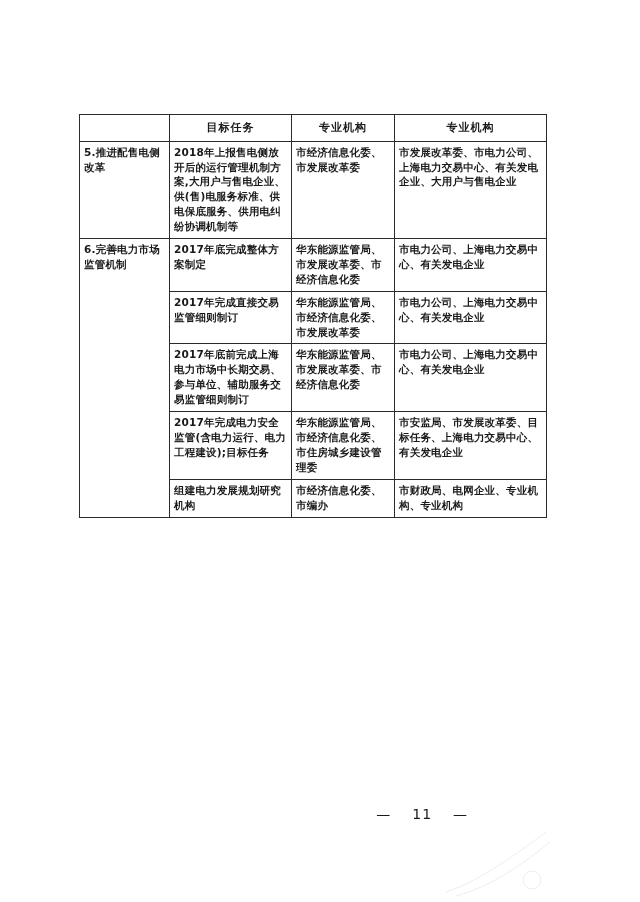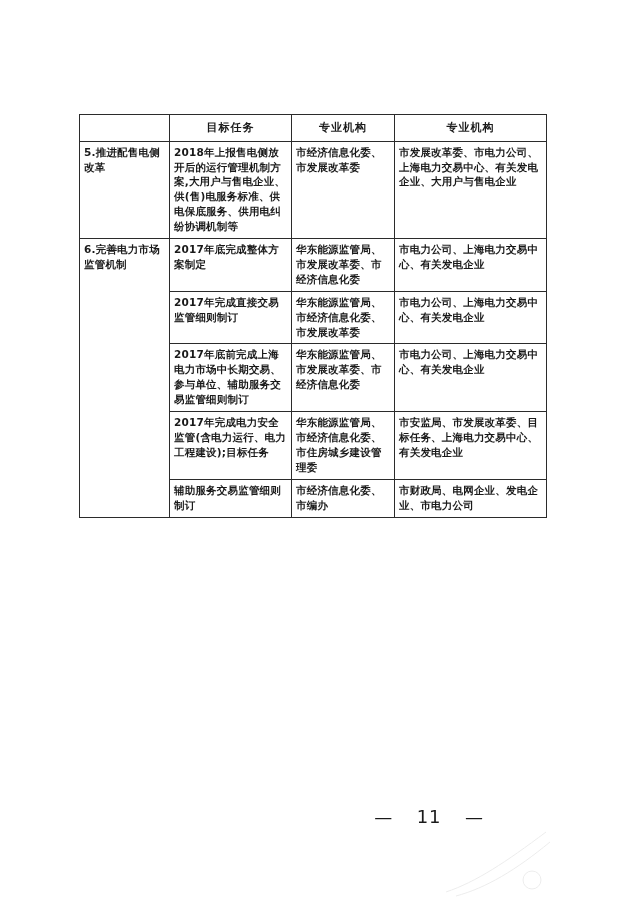--- a/index.html
+++ b/index.html
@@ -53,23 +53,23 @@
   .rowhead {
     vertical-align: middle;
     text-align: left;
     letter-spacing: 0.4px;
   }
   .mid {
     vertical-align: middle;
   }
   .pn-wrap {
     position: absolute;
-    right: 72px;
+    right: 88px;
     top: 806px;
-    font-size: 18px;
+    font-size: 14px;
     letter-spacing: 1px;
     white-space: nowrap;
   }
   .watermark {
     position: absolute;
     right: 0;
     bottom: 0;
     width: 120px;
     height: 80px;
     opacity: 0.18;
@@ -121,23 +121,23 @@
         <td>2017年底前完成上海电力市场中长期交易、参与单位、辅助服务交易监管细则制订</td>
         <td>华东能源监管局、市发展改革委、市经济信息化委</td>
         <td class="mid">市电力公司、上海电力交易中心、有关发电企业</td>
       </tr>
       <tr>
         <td>2017年完成电力安全监管(含电力运行、电力工程建设);目标任务</td>
         <td>华东能源监管局、市经济信息化委、市住房城乡建设管理委</td>
         <td class="mid">市安监局、市发展改革委、目标任务、上海电力交易中心、有关发电企业</td>
       </tr>
       <tr>
-        <td>辅助服务交易监管细则制订</td>
+        <td>组建电力发展规划研究机构</td>
         <td>市经济信息化委、市编办</td>
-        <td class="mid">市财政局、电网企业、发电企业、市电力公司</td>
+        <td class="mid">市财政局、电网企业、专业机构、专业机构</td>
       </tr>
     </tbody>
   </table>
 
   <div class="pn-wrap">
     <span>—</span>
     <span class="dash" style="display:inline-block;width:10px"></span>
     <span>11</span>
     <span class="dash" style="display:inline-block;width:10px"></span>
     <span>—</span>

